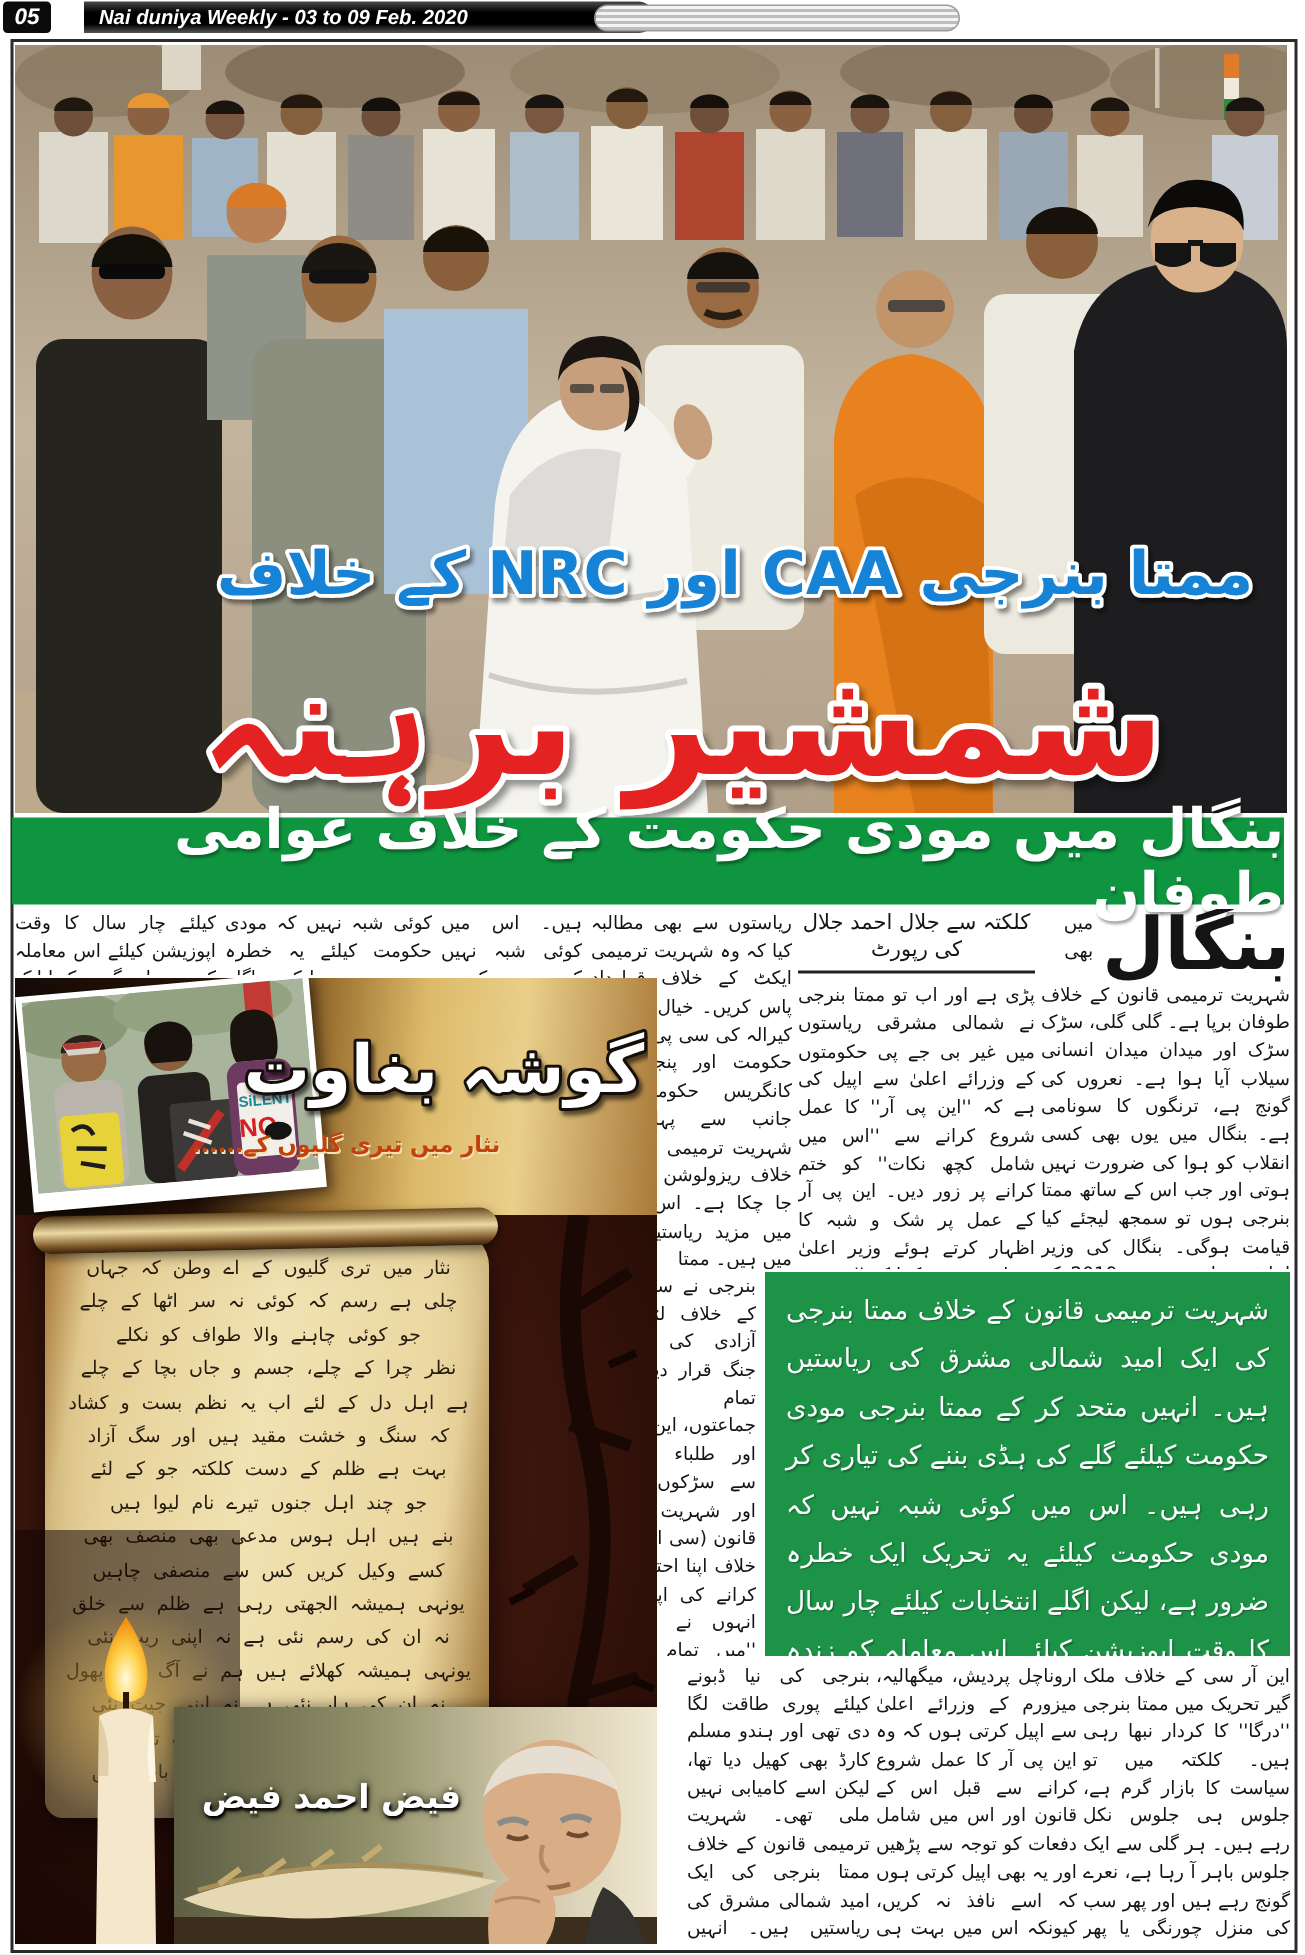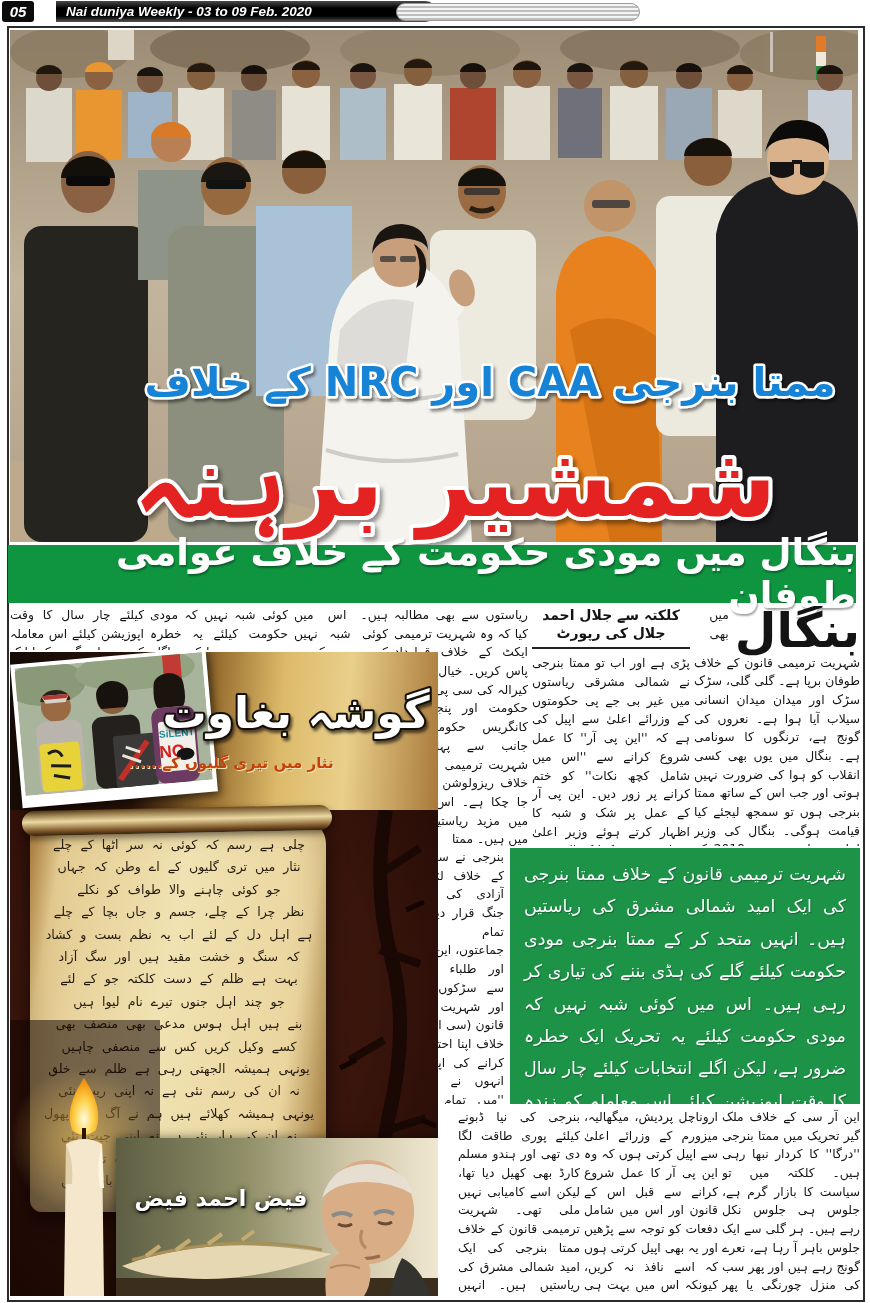--- a/index.html
+++ b/index.html
@@ -34,21 +34,21 @@
           font-size:37px;font-weight:700;letter-spacing:-1px;
           text-shadow:1px 2px 2px rgba(0,0,0,.35);}
 
   
   .col{direction:rtl;text-align:justify;font-size:12.3px;line-height:1.52;color:#141414;
        overflow:hidden;}
   .lead-col{left:694px;top:606px;width:166px;height:240px;}
   .drop{float:right;font-size:48px;font-weight:900;line-height:.95;margin:2px 0 0 6px;
         letter-spacing:-1px;}
   .byline-col{left:532px;top:606px;width:158px;height:240px;}
-  .byline{font-weight:700;font-size:14px;text-align:center;border-bottom:2px solid #222;
+  .byline{font-weight:400;font-size:14px;text-align:center;border-bottom:2px solid #222;
           padding:0 0 5px;margin-bottom:5px;line-height:1.3;}
   .midA{left:394px;top:606px;width:134px;height:240px;}
   .midB{left:394px;top:848px;width:110px;height:256px;}
   .quote-box{left:510px;top:848px;width:350px;height:256px;background:#1d9348;
              color:#fff;padding:10px 14px;box-sizing:border-box;direction:rtl;
              text-align:justify;font-size:17.5px;line-height:1.85;font-weight:500;
              overflow:hidden;text-shadow:1px 1px 1px rgba(0,0,0,.3);}
   .b0{left:722px;top:1108px;width:138px;height:188px;}
   .b1{left:584px;top:1108px;width:134px;height:188px;}
   .b2{left:458px;top:1108px;width:122px;height:188px;}
@@ -283,22 +283,22 @@
 
     <svg class="thorns" viewBox="0 0 112 486">
       <path d="M60,0 q-14,80 6,150 q18,70 -4,160 q-16,80 10,176" stroke="#190803" stroke-width="14" fill="none"></path>
       <path d="M60,60 l34,-22 M54,140 l40,14 M58,230 l-34,20 M62,320 l38,-12 M58,400 l-30,26" stroke="#190803" stroke-width="8" fill="none"></path>
       <path d="M80,100 l18,-8 M30,250 l-16,8 M96,310 l14,6" stroke="#120502" stroke-width="5" fill="none"></path>
     </svg>
 
     <div class="scroll"></div>
     <div class="scroll-roll"></div>
     <div class="poem">
+      <span>نثار میں تری گلیوں کے اے وطن کہ جہاں</span>
       <span>چلی ہے رسم کہ کوئی نہ سر اٹھا کے چلے</span>
-      <span>نثار میں تری گلیوں کے اے وطن کہ جہاں</span>
       <span>جو کوئی چاہنے والا طواف کو نکلے</span>
       <span>نظر چرا کے چلے، جسم و جاں بچا کے چلے</span>
       <span>ہے اہل دل کے لئے اب یہ نظم بست و کشاد</span>
       <span>کہ سنگ و خشت مقید ہیں اور سگ آزاد</span>
       <span>بہت ہے ظلم کے دست کلکتہ جو کے لئے</span>
       <span>جو چند اہل جنوں تیرے نام لیوا ہیں</span>
       <span>بنے ہیں اہل ہوس مدعی بھی منصف بھی</span>
       <span>کسے وکیل کریں کس سے منصفی چاہیں</span>
       <span>یونہی ہمیشہ الجھتی رہی ہے ظلم سے خلق</span>
       <span>نہ ان کی رسم نئی ہے نہ اپنی ریت نئی</span>

